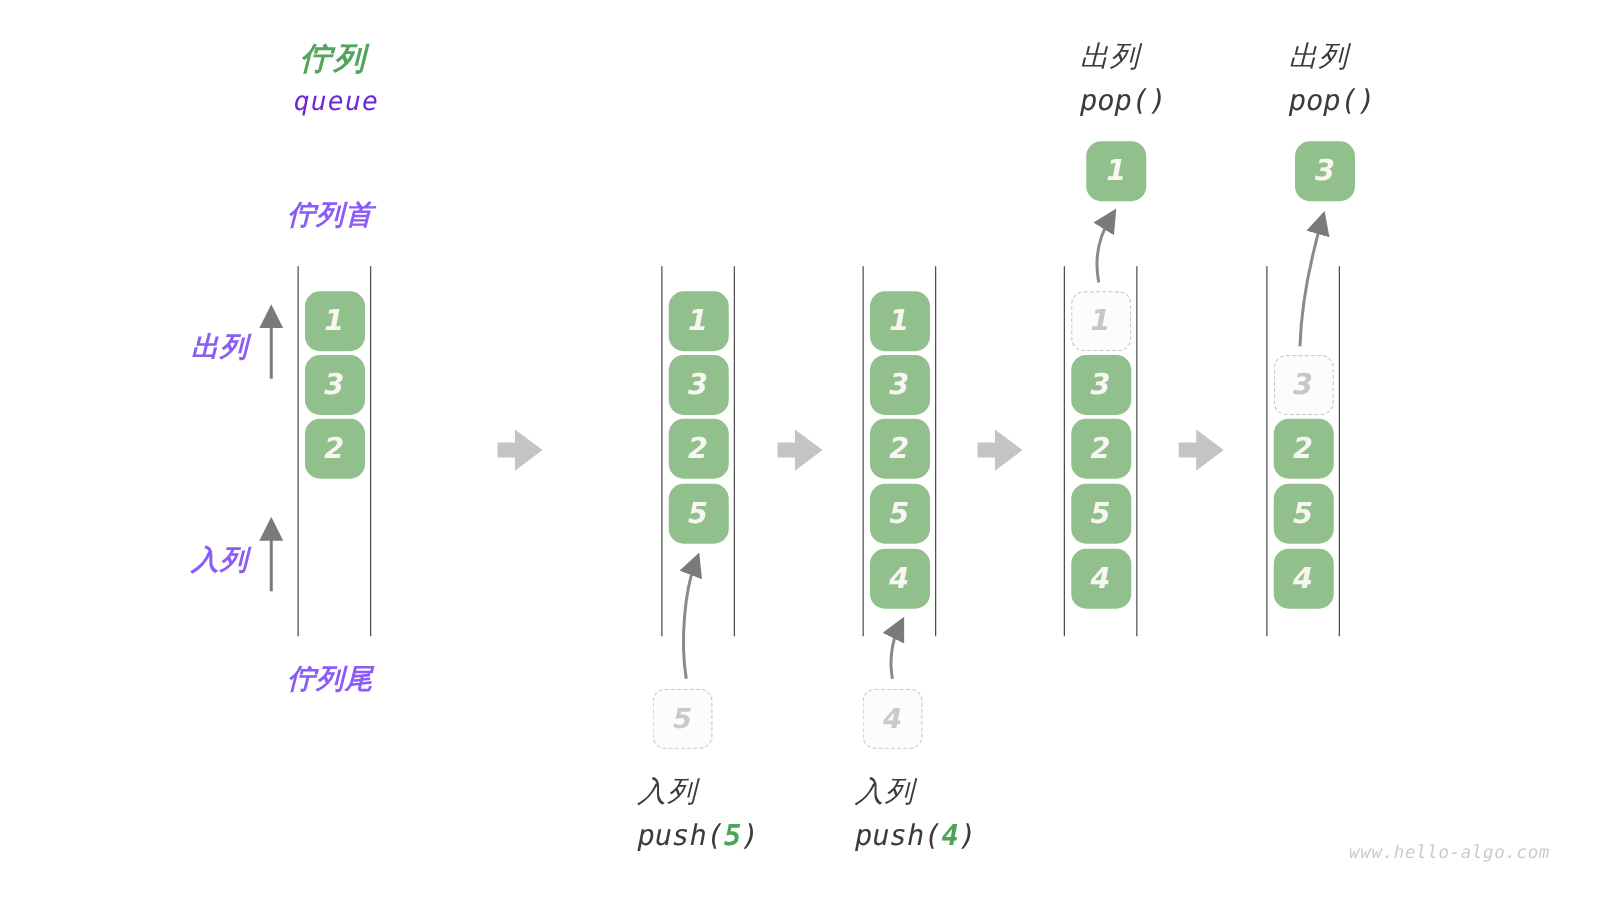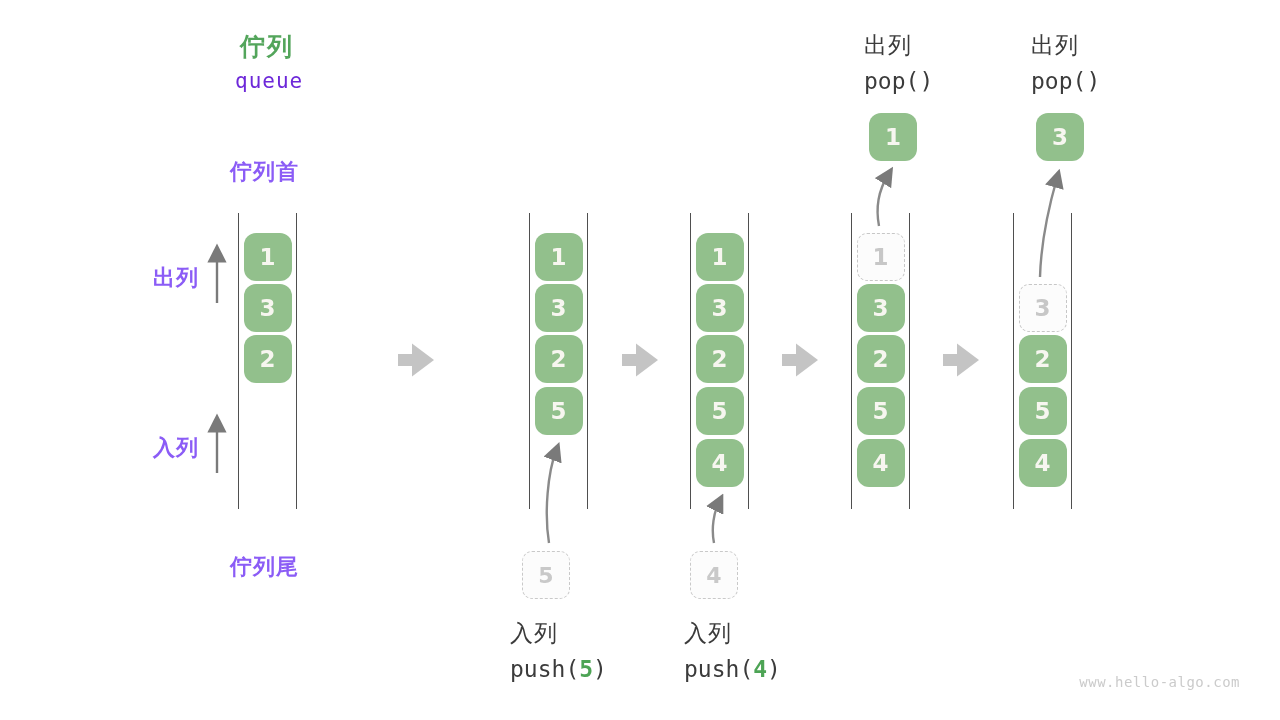--- a/index.html
+++ b/index.html
@@ -1,30 +1,30 @@
 <!DOCTYPE html>
 <html><head>
 <meta charset="utf-8">
 <style>
   html,body{margin:0;padding:0;background:#fff;}
   #canvas{
     position:relative;width:1280px;height:720px;background:#ffffff;overflow:hidden;
-    font-family:"Liberation Sans",sans-serif;color:#3b3b3b;
+    font-family:"Liberation Sans",sans-serif;color:#3b3b3b;font-style:italic;
   }
   
   .title-zh{position:absolute;left:240px;top:30px;font-size:25px;font-weight:700;
     color:#53a55b;letter-spacing:2px;}
   .title-en{position:absolute;left:235px;top:69px;font-size:21px;color:#6d28d9;
     font-family:"DejaVu Sans Mono",monospace;letter-spacing:1px;}
   
   .side-label{position:absolute;font-size:22px;font-weight:700;color:#8b5cf6;letter-spacing:1px;}
   .lbl-front{left:230px;top:157px;}
   .lbl-dequeue{left:153px;top:263px;}
   .lbl-enqueue{left:153px;top:433px;}
-  .lbl-rear{left:230px;top:552px;}
+  .lbl-rear{left:230px;top:528px;}
   
   .state{position:absolute;top:213px;width:57px;height:296px;
     border-left:1.5px solid #4f4f4f;border-right:1.5px solid #4f4f4f;}
   .s0{left:238px}.s1{left:529px}.s2{left:690px}.s3{left:851px}.s4{left:1013px}
   .cell{position:absolute;left:4.5px;width:48px;height:48px;box-sizing:border-box;
     display:flex;align-items:center;justify-content:center;
     font-family:"DejaVu Sans",sans-serif;font-size:23px;font-weight:700;}
   .r0{top:20px}.r1{top:71px}.r2{top:122px}.r3{top:174px}.r4{top:226px}
   .filled{background:#92c08c;color:#f7f6f0;border-radius:12px;}
   .ghost{background:#fcfcfc;border:1.6px dashed #c7c7c7;color:#c7c7c7;border-radius:10px;}

